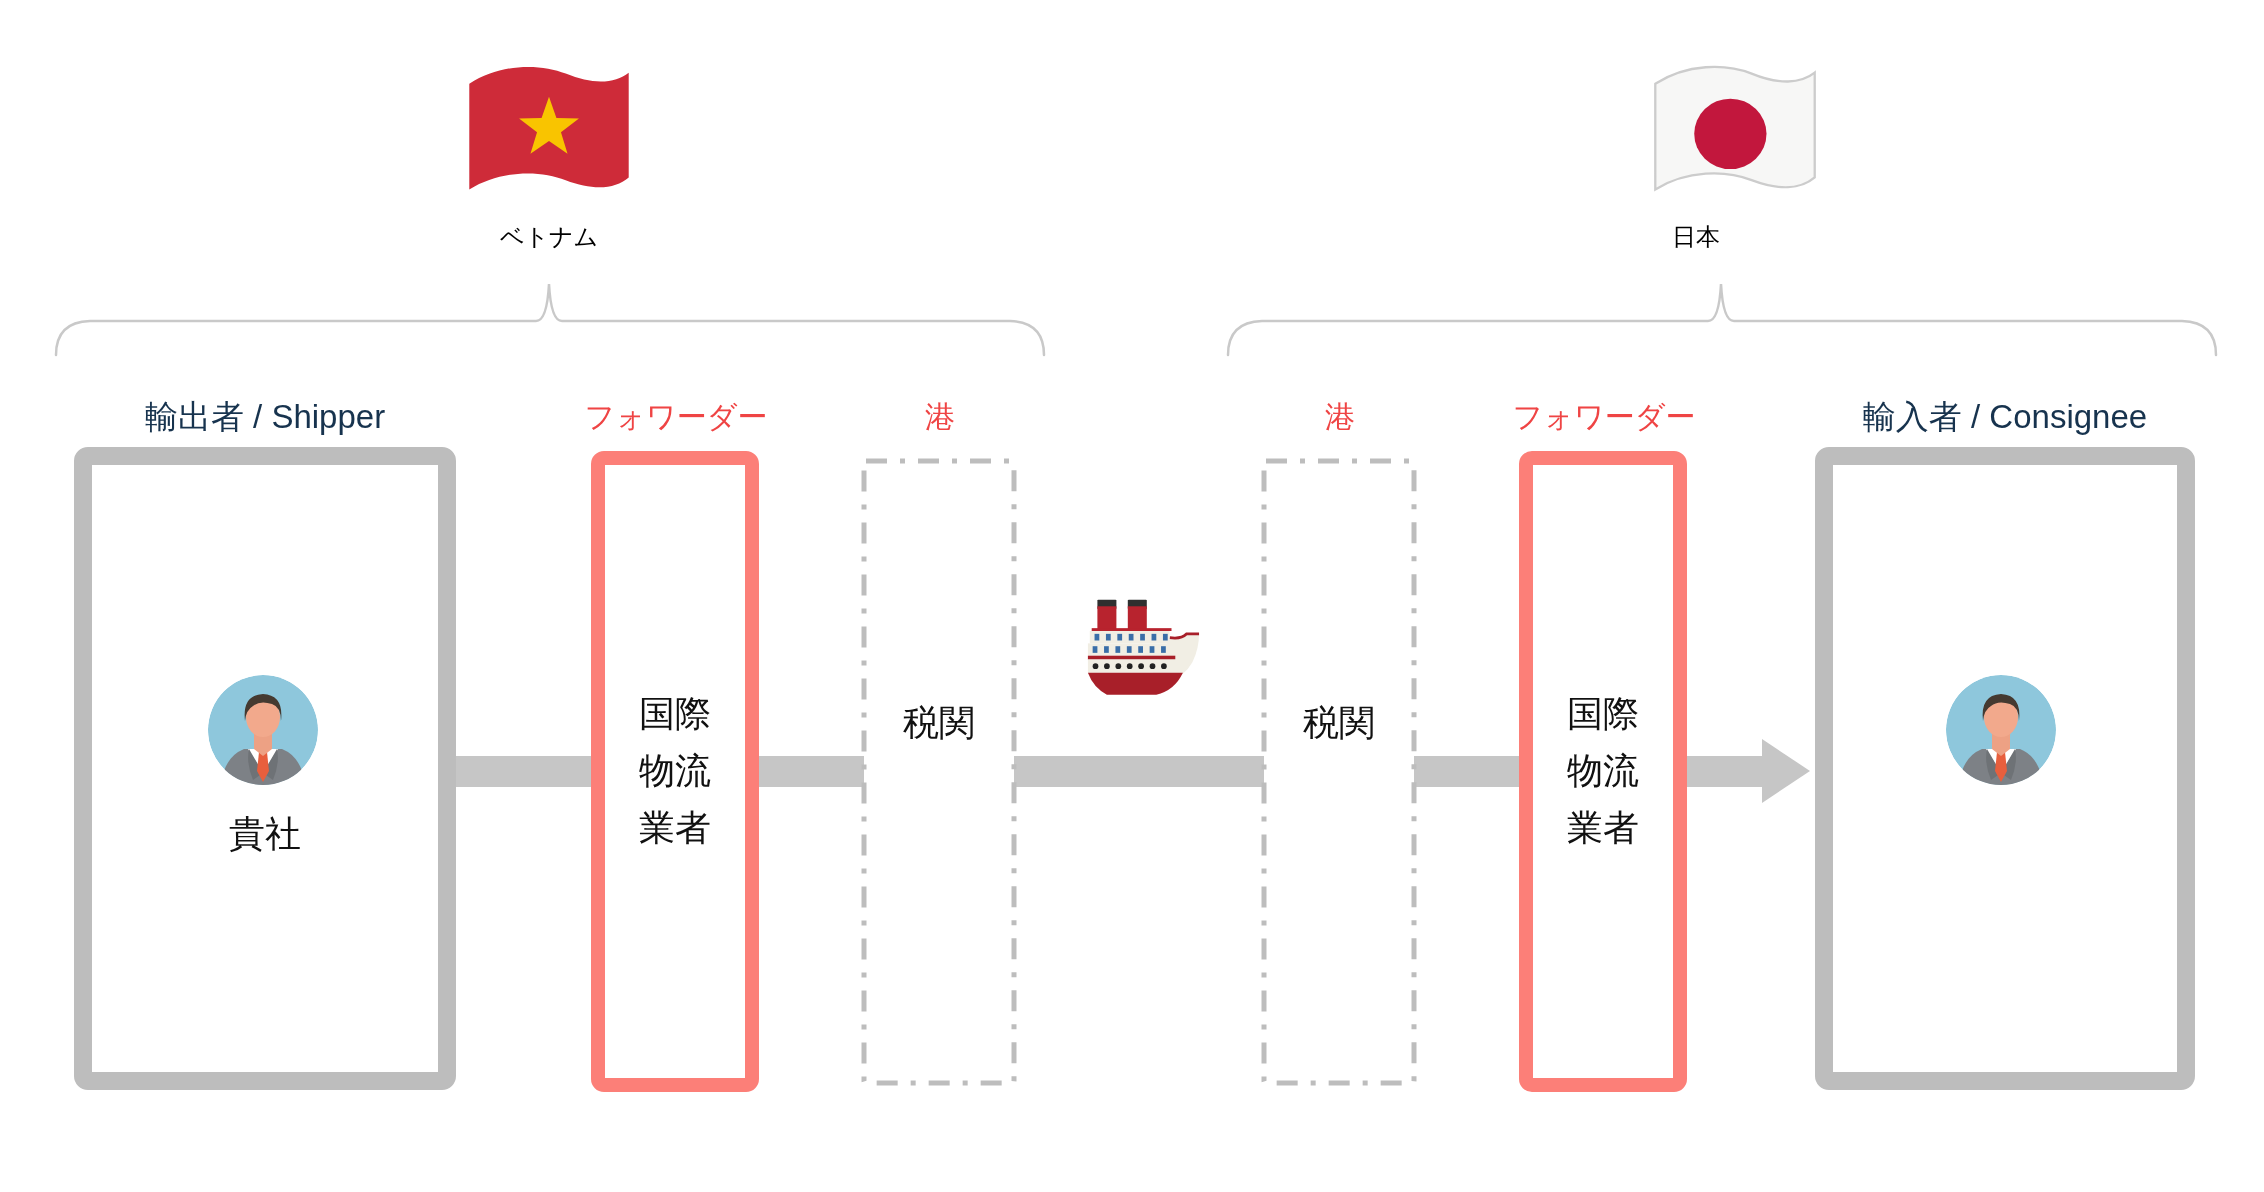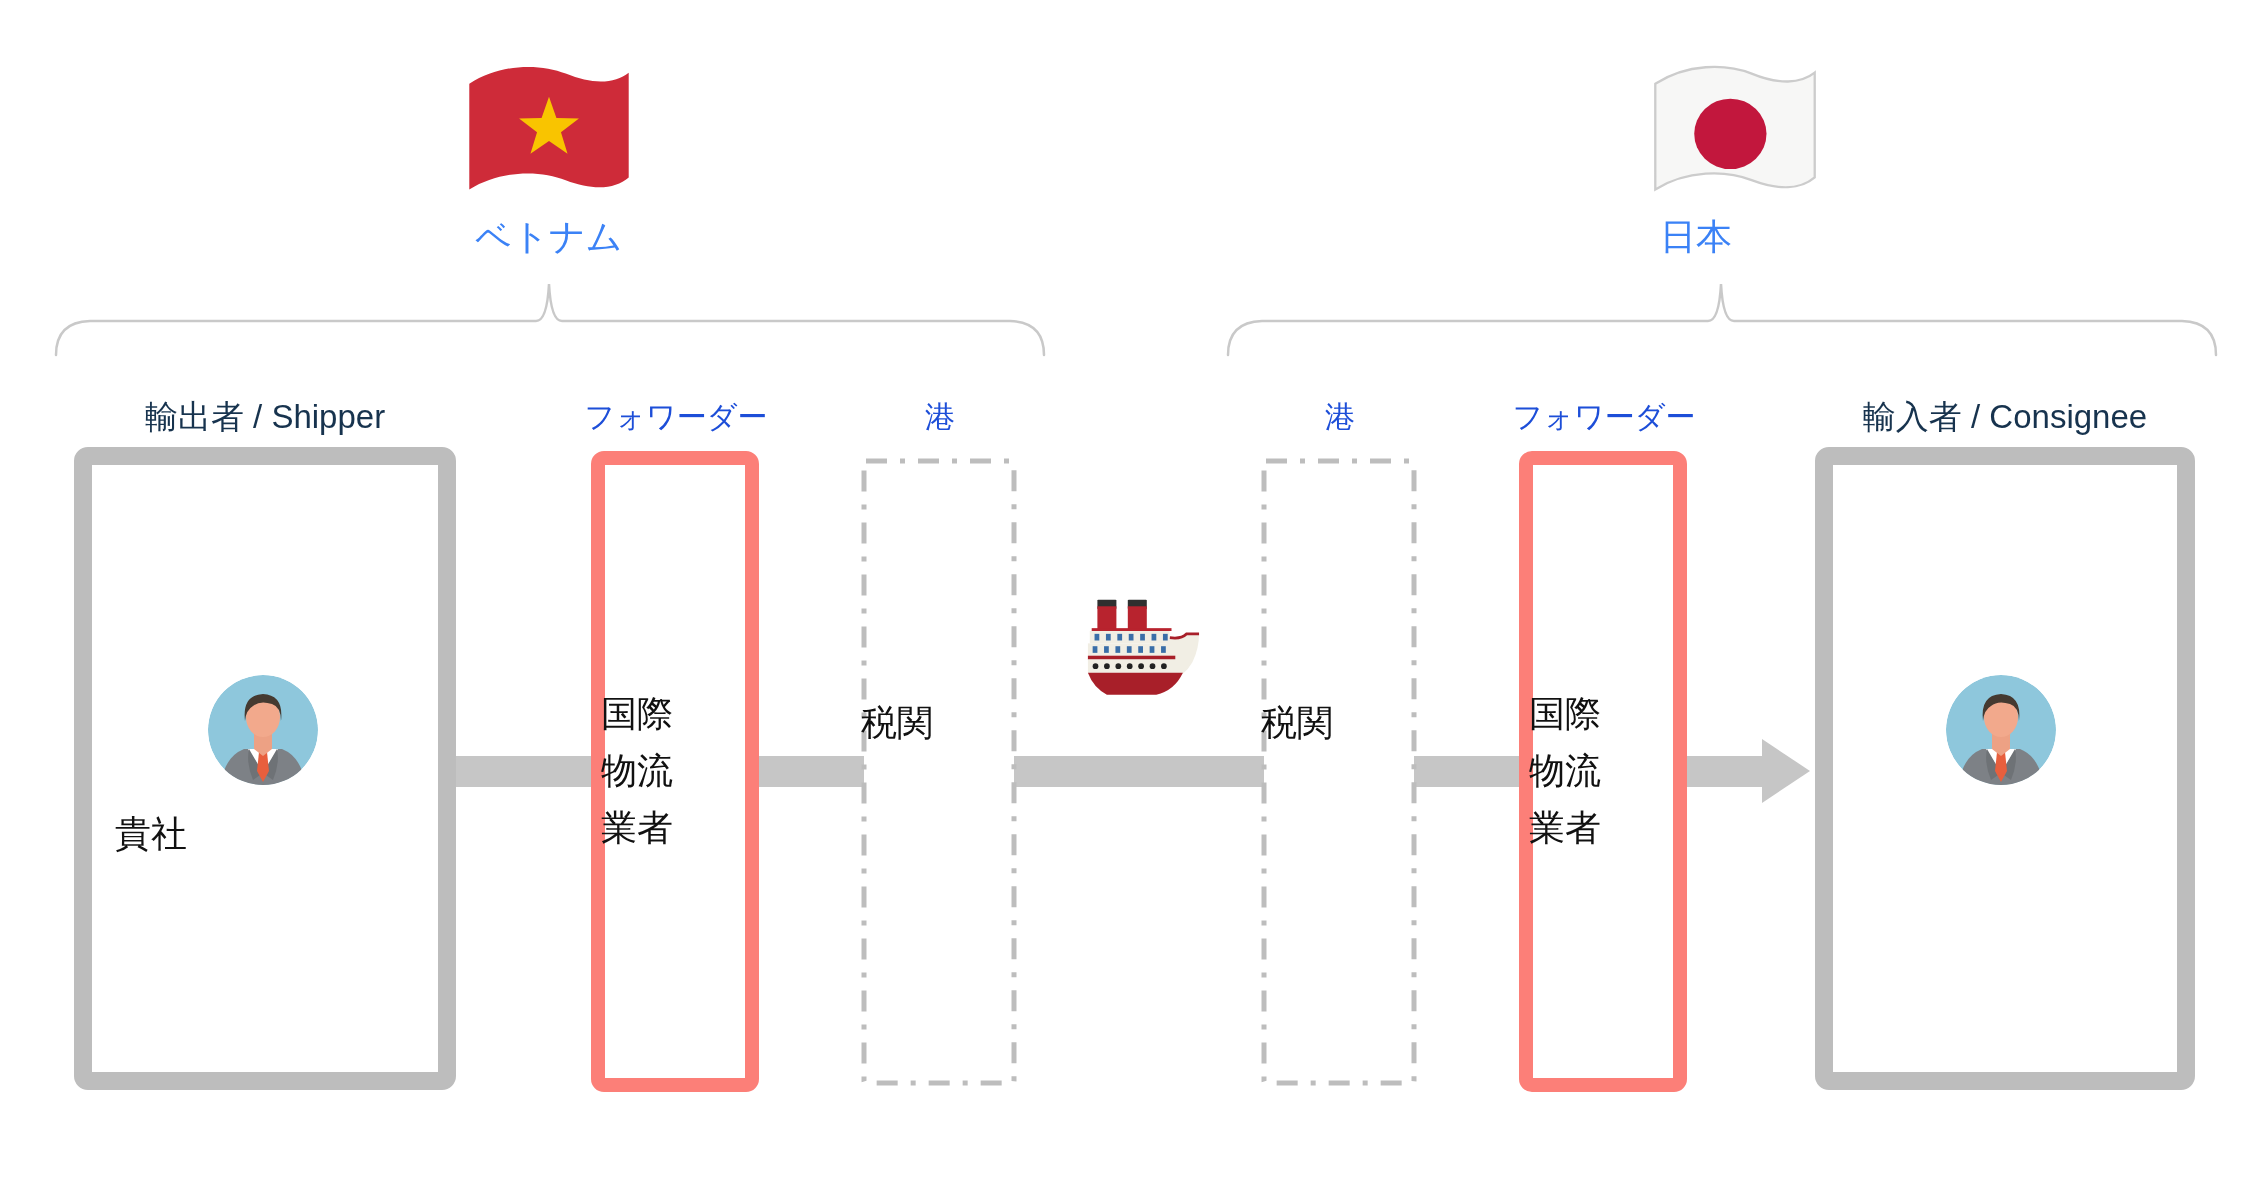--- a/index.html
+++ b/index.html
@@ -3,33 +3,33 @@
 <meta charset="utf-8">
 <style>
   html,body{margin:0;padding:0;background:#ffffff;}
   .stage{
     position:relative;width:2264px;height:1192px;background:#ffffff;overflow:hidden;
     font-family:"Liberation Sans","DejaVu Sans",sans-serif;color:#111111;
   }
   svg.layer{position:absolute;left:0;top:0;z-index:1;}
   .country-label{
     position:absolute;top:218px;width:200px;height:38px;line-height:38px;
-    text-align:center;font-size:36px;color:#3b82f6;z-index:3;
+    text-align:center;font-size:24px;color:#000000;z-index:3;
   }
   .col-title{
     position:absolute;top:396px;height:42px;line-height:42px;text-align:center;
-    font-size:30px;color:#1d4ed8;z-index:3;white-space:nowrap;
+    font-size:30px;color:#ef4444;z-index:3;white-space:nowrap;
   }
   .col-title.navy{font-size:33px;font-weight:normal;color:#17334e;}
   .box{position:absolute;background:#ffffff;box-sizing:border-box;z-index:2;}
   .box.gray{border:18px solid #bdbdbd;border-radius:14px;}
   .box.accent{border:14px solid #fc7f78;border-radius:13px;}
   .port-box{position:absolute;z-index:2;}
   .inner-label{
-    position:absolute;z-index:3;text-align:left;font-size:36px;color:#111111;
+    position:absolute;z-index:3;text-align:center;font-size:36px;color:#111111;
   }
   .role-lines{line-height:57px;}
   .member-label{top:812px;height:44px;line-height:44px;}
   .kanji-single{top:704px;height:44px;line-height:44px;font-family:Liberation Mono, monospace;}
   .avatar{position:absolute;top:675px;width:110px;height:110px;z-index:3;}
   .ship{position:absolute;left:1086px;top:596px;width:114px;height:108px;z-index:4;}
   .flag{position:absolute;top:56px;width:194px;height:152px;z-index:3;}
 </style>
 </head>
 <body>

